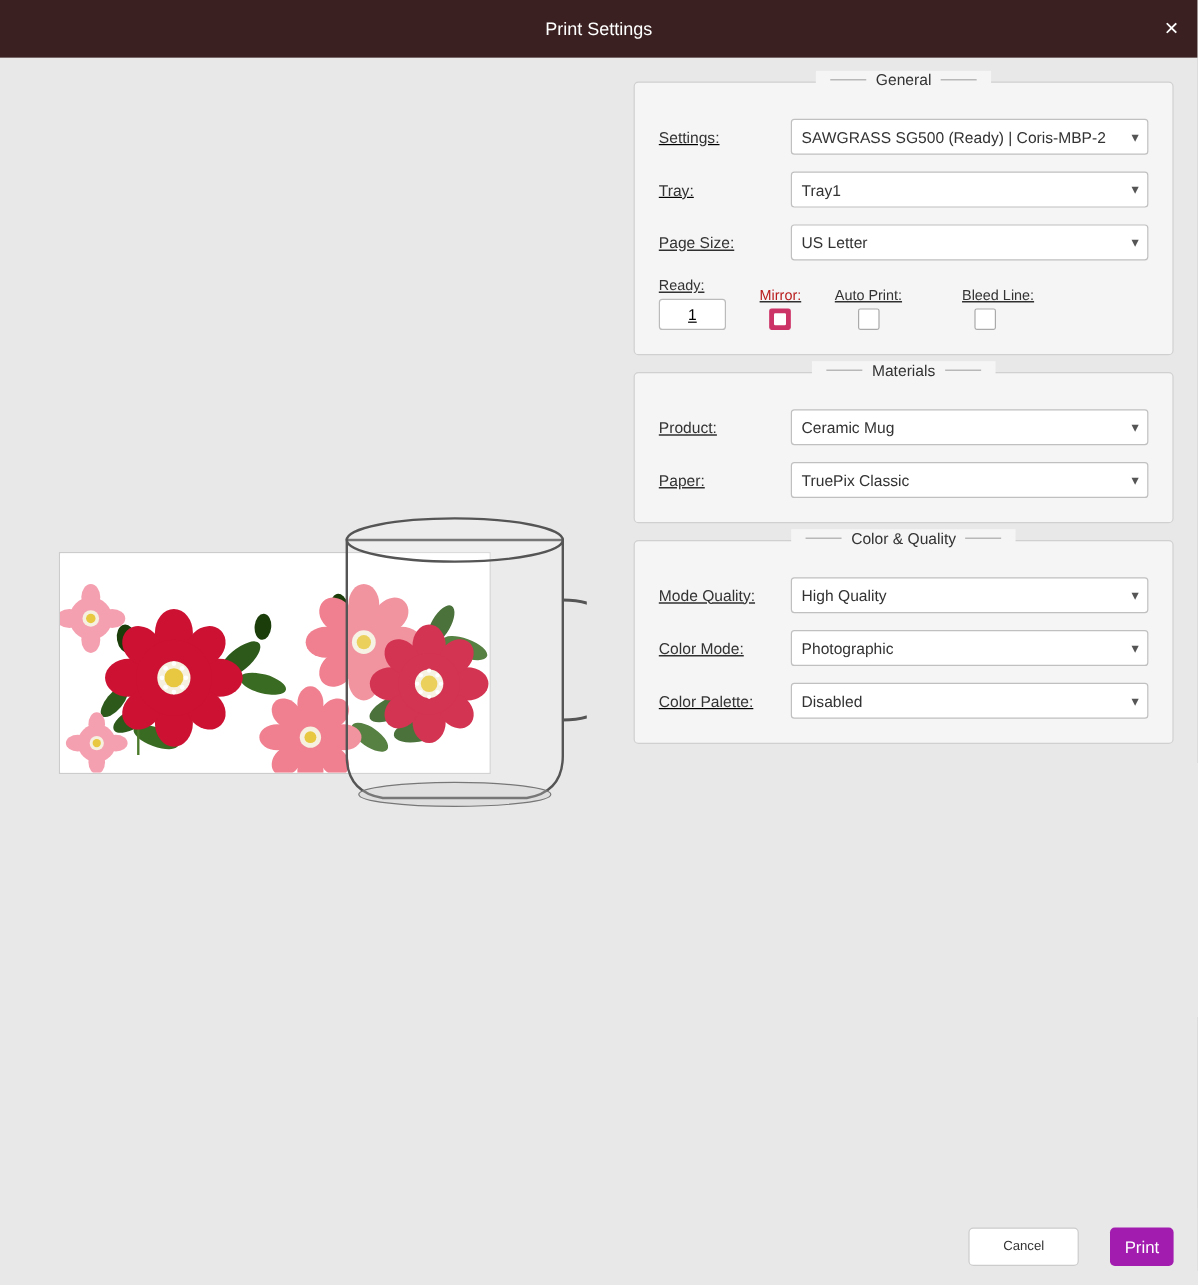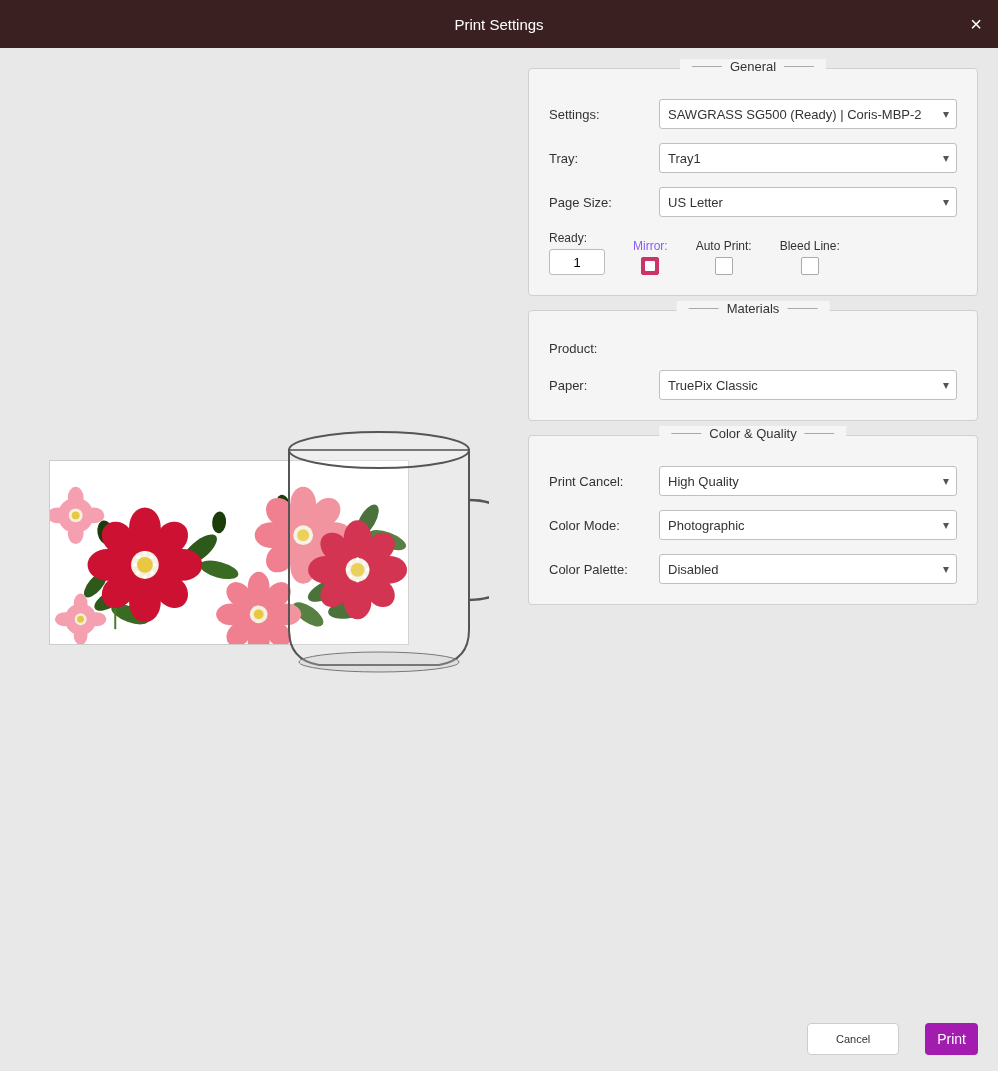--- a/index.html
+++ b/index.html
@@ -97,20 +97,21 @@
       overflow-y: auto;
     }
 
     
     .section-card {
       background: #f5f5f5;
       border: 1px solid #d0d0d0;
       border-radius: 4px;
       padding: 16px 20px 20px;
       position: relative;
+      text-decoration: underline;
     }
 
     .section-header {
       position: absolute;
       top: -10px;
       left: 50%;
       transform: translateX(-50%);
       background: #f5f5f5;
       padding: 0 12px;
       font-size: 13px;
@@ -401,60 +402,63 @@
         </div>
       </div>
 
       <div style="display:flex; align-items:flex-end; gap:28px; margin-top:14px; padding-left:0;">
         <div style="display:flex;flex-direction:column;align-items:flex-start;gap:4px;">
           <span style="font-size:12px;color:#333;">Ready:</span>
           <input type="text" value="1" style="width: 56px; height: 26px; border: 1px solid rgb(187, 187, 187); border-radius: 3px; text-align: center; font-size: 13px;">
         </div>
 
         <div style="display:flex;flex-direction:column;align-items:center;gap:4px;">
-          <span style="font-size:12px;color:#8b5cf6;">Mirror:</span>
+          <span style="font-size:12px;color:#b91c1c;">Mirror:</span>
           <div class="checkbox-custom checkbox-checked"></div>
         </div>
 
         <div style="display:flex;flex-direction:column;align-items:center;gap:4px;">
           <span style="font-size:12px;color:#333;">Auto Print:</span>
           <div class="checkbox-custom"></div>
         </div>
 
         <div style="display:flex;flex-direction:column;align-items:center;gap:4px;">
-          <span style="font-size:12px;color:#333;">Bleed Line:</span>
+          <span style="font-size:12px;color:#333;margin-left:22px;">Bleed Line:</span>
           <div class="checkbox-custom"></div>
         </div>
       </div>
     </div>
 
     <div class="section-card">
       <div class="section-header">
         <span>Materials</span>
       </div>
 
       <div class="form-row">
         <label class="form-label">Product:</label>
+        <div class="select-wrapper">
+          <select><option>Ceramic Mug</option></select>
+        </div>
       </div>
 
       <div class="form-row">
         <label class="form-label">Paper:</label>
         <div class="select-wrapper">
           <select><option>TruePix Classic</option></select>
         </div>
       </div>
     </div>
 
     <div class="section-card">
       <div class="section-header">
         <span>Color &amp; Quality</span>
       </div>
 
       <div class="form-row">
-        <label class="form-label">Print Cancel:</label>
+        <label class="form-label">Mode Quality:</label>
         <div class="select-wrapper">
           <select><option>High Quality</option><option>Standard Quality</option><option>Draft</option></select>
         </div>
       </div>
 
       <div class="form-row">
         <label class="form-label">Color Mode:</label>
         <div class="select-wrapper">
           <select><option>Photographic</option><option>Vivid</option><option>Standard</option></select>
         </div>

